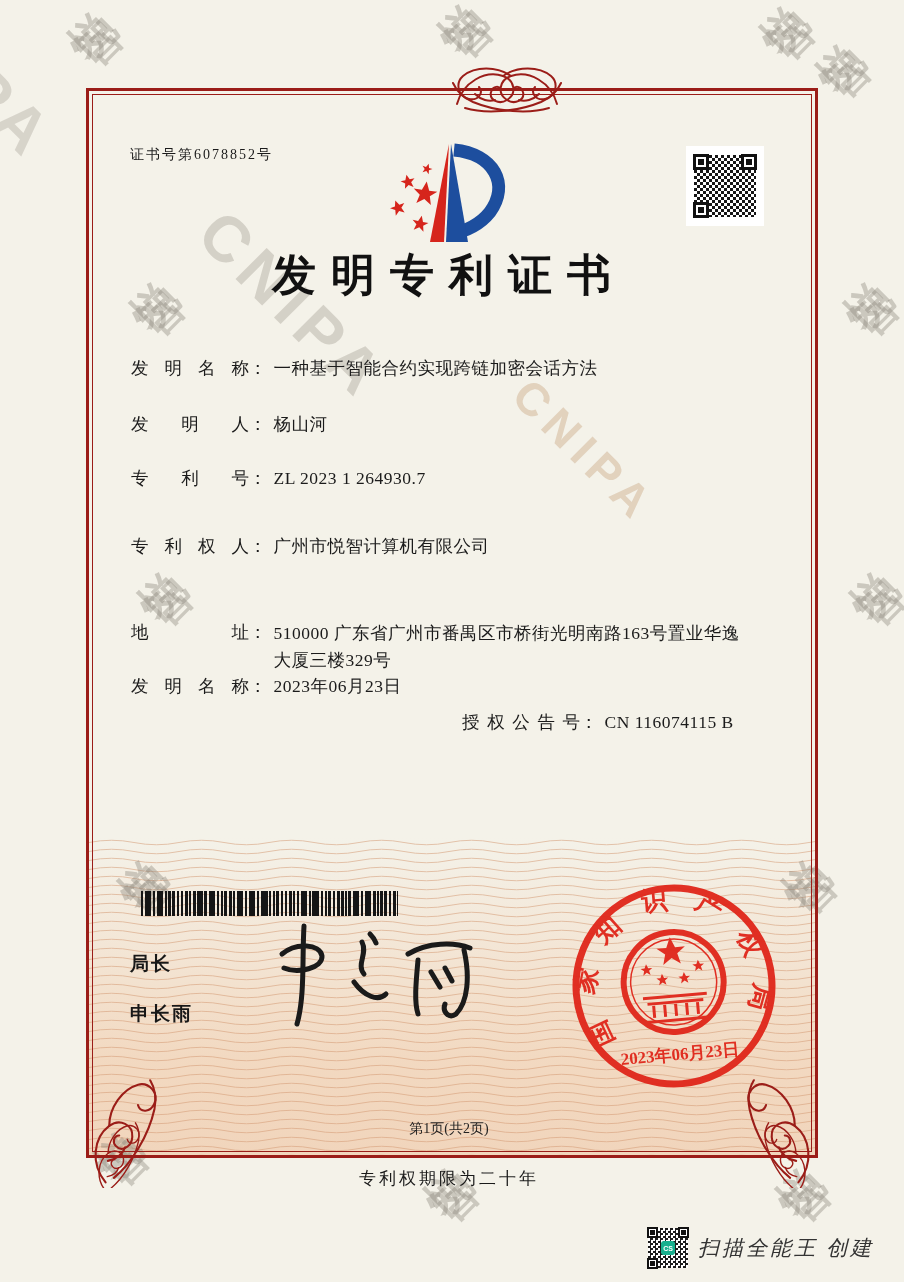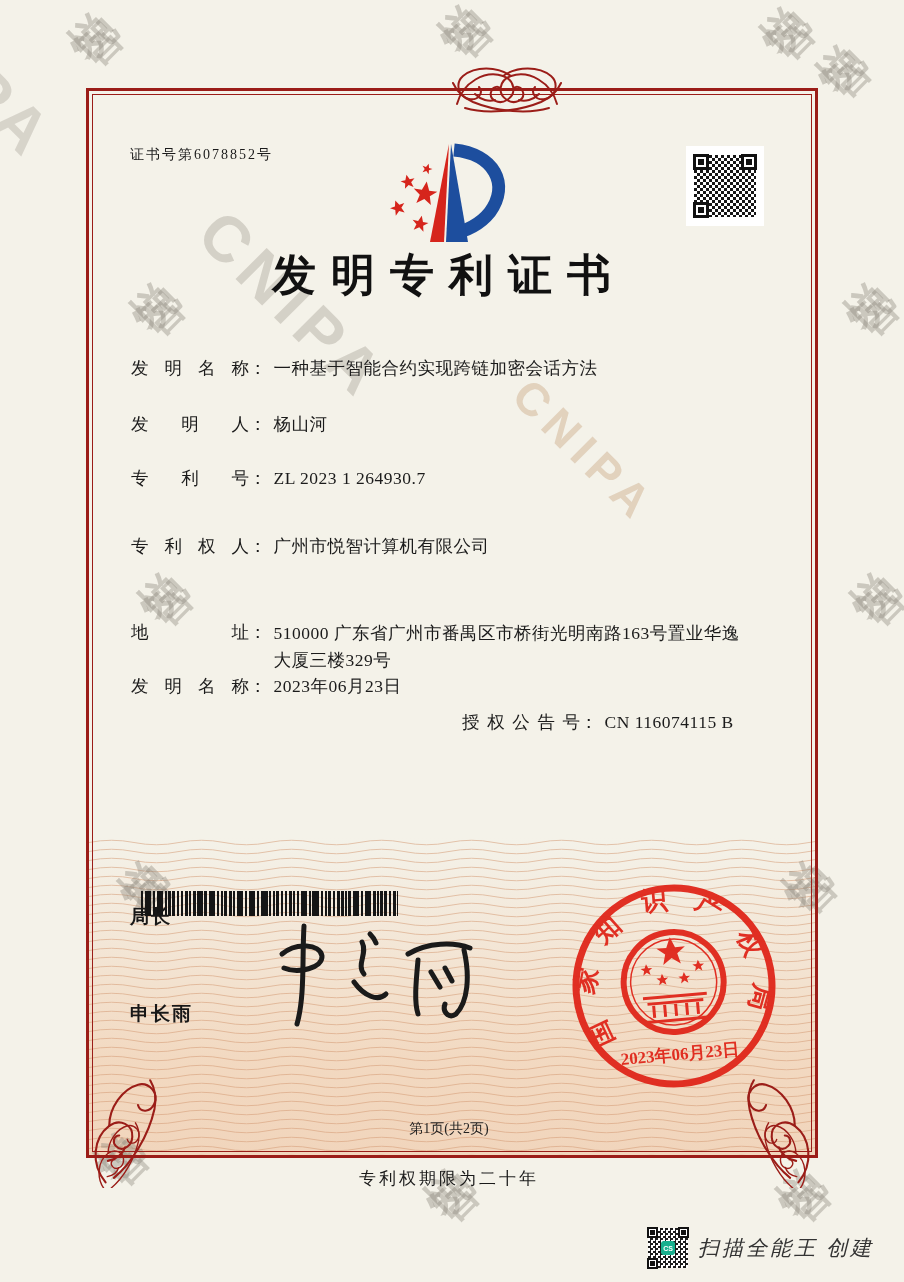--- a/index.html
+++ b/index.html
@@ -188,21 +188,21 @@
     <div class="row" style="top:674px">
       <span class="flabel">发明名称</span><span>：</span><span class="fvalue">2023年06月23日</span>
       <span class="grant2">
         <span class="flabel">授权公告号</span><span>：</span><span class="fvalue">CN 116074115 B</span>
       </span>
     </div>
 
 
     <div class="barcode"></div>
 
-    <div class="dir" style="top:904px">局长</div>
+    <div class="dir" style="top:951px">局长</div>
     <div class="dir" style="top:1001px">申长雨</div>
 
     <svg class="sig" width="232" height="118" viewBox="0 0 232 118">
       <g fill="none" stroke="#1a1a1a" stroke-width="5" stroke-linecap="round">
         <path d="M38,10 C36,42 39,80 31,108"></path>
         <path d="M16,38 C30,26 54,28 56,40 C57,52 32,58 18,52"></path>
         <path d="M96,26 C102,38 90,48 98,58"></path>
         <path d="M104,18 C107,21 109,24 110,27"></path>
         <path d="M88,66 C98,80 112,86 120,78"></path>
         <path d="M142,38 C162,26 188,26 204,32"></path>

